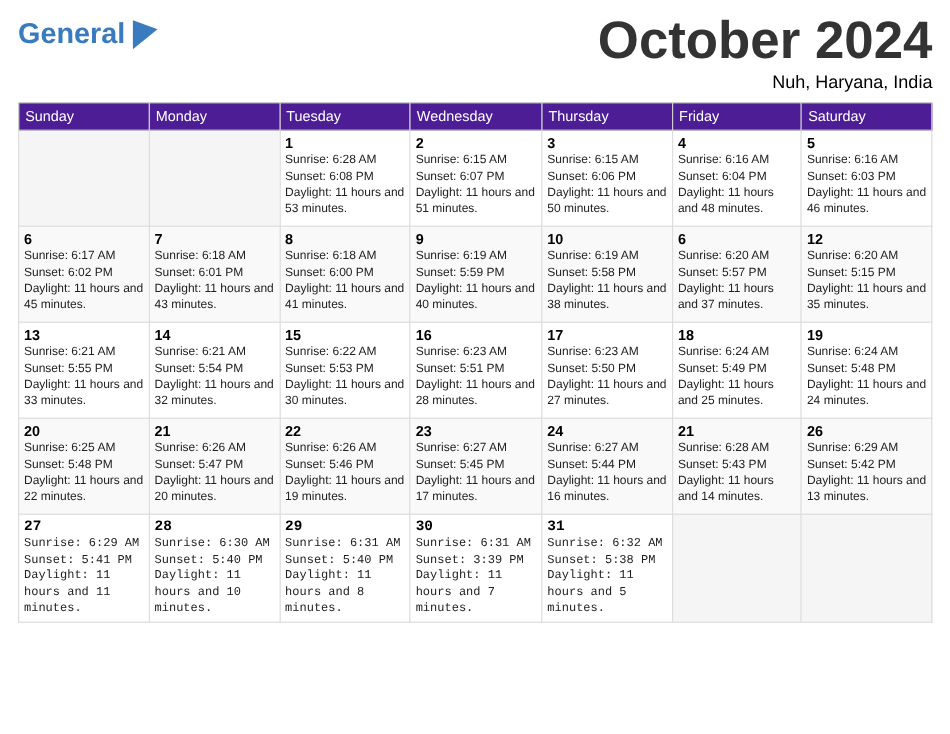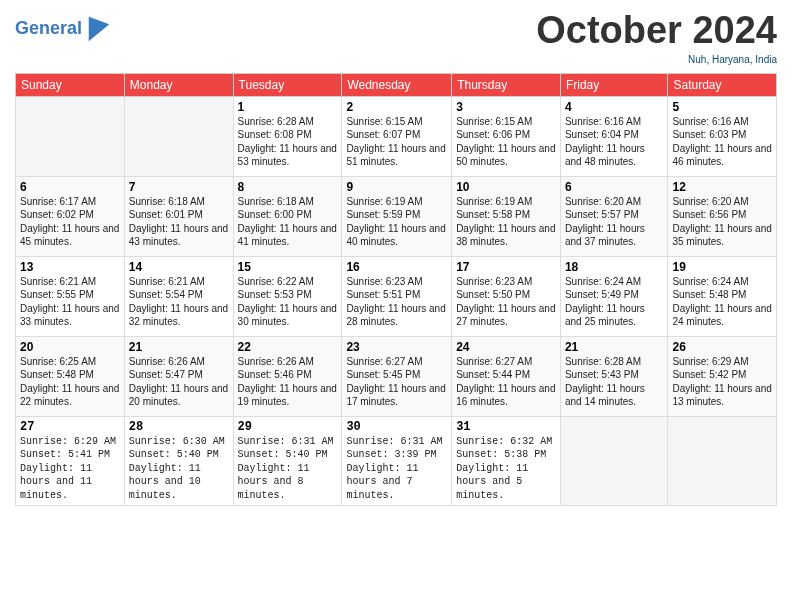--- a/index.html
+++ b/index.html
@@ -19,54 +19,54 @@
       justify-content: space-between;
       align-items: flex-start;
       margin-bottom: 8px;
     }
     .logo {
       display: flex;
       align-items: center;
       margin-top: 5px;
     }
     .logo-text {
-      font-size: 18px;
+      font-size: 24px;
       font-weight: bold;
       color: #333;
       line-height: 1.1;
     }
     .logo-text span {
       color: #3a7abf;
     }
     .logo-icon {
       width: 28px;
       height: 28px;
       margin-left: 3px;
     }
     .title-block {
       text-align: right;
     }
     .month-title {
-      font-size: 38px;
+      font-size: 44px;
       font-weight: bold;
       color: #333;
       line-height: 1.1;
     }
     .location {
-      font-size: 10px;
-      color: #0c4a6e;
+      font-size: 15px;
+      color: #000000;
       margin-top: 2px;
     }
     .calendar {
       width: 100%;
       border-collapse: collapse;
       font-size: 11px;
     }
     .calendar th {
-      background: #ef4444;
+      background: #4c1d95;
       color: #fff;
       text-align: left;
       padding: 4px 5px;
       font-size: 12px;
       font-weight: normal;
       border: 1px solid #ccc;
     }
     .calendar td {
       border: 1px solid #ddd;
       vertical-align: top;
@@ -204,21 +204,21 @@
           </td>
           <td>
             <span class="day-num">6</span>
             <div class="day-info">Sunrise: 6:20 AM
 Sunset: 5:57 PM
 Daylight: 11 hours and 37 minutes.</div>
           </td>
           <td>
             <span class="day-num">12</span>
             <div class="day-info">Sunrise: 6:20 AM
-Sunset: 6:56 PM
+Sunset: 5:15 PM
 Daylight: 11 hours and 35 minutes.</div>
           </td>
         </tr>
         <tr>
           <td>
             <span class="day-num">13</span>
             <div class="day-info">Sunrise: 6:21 AM
 Sunset: 5:55 PM
 Daylight: 11 hours and 33 minutes.</div>
           </td>

